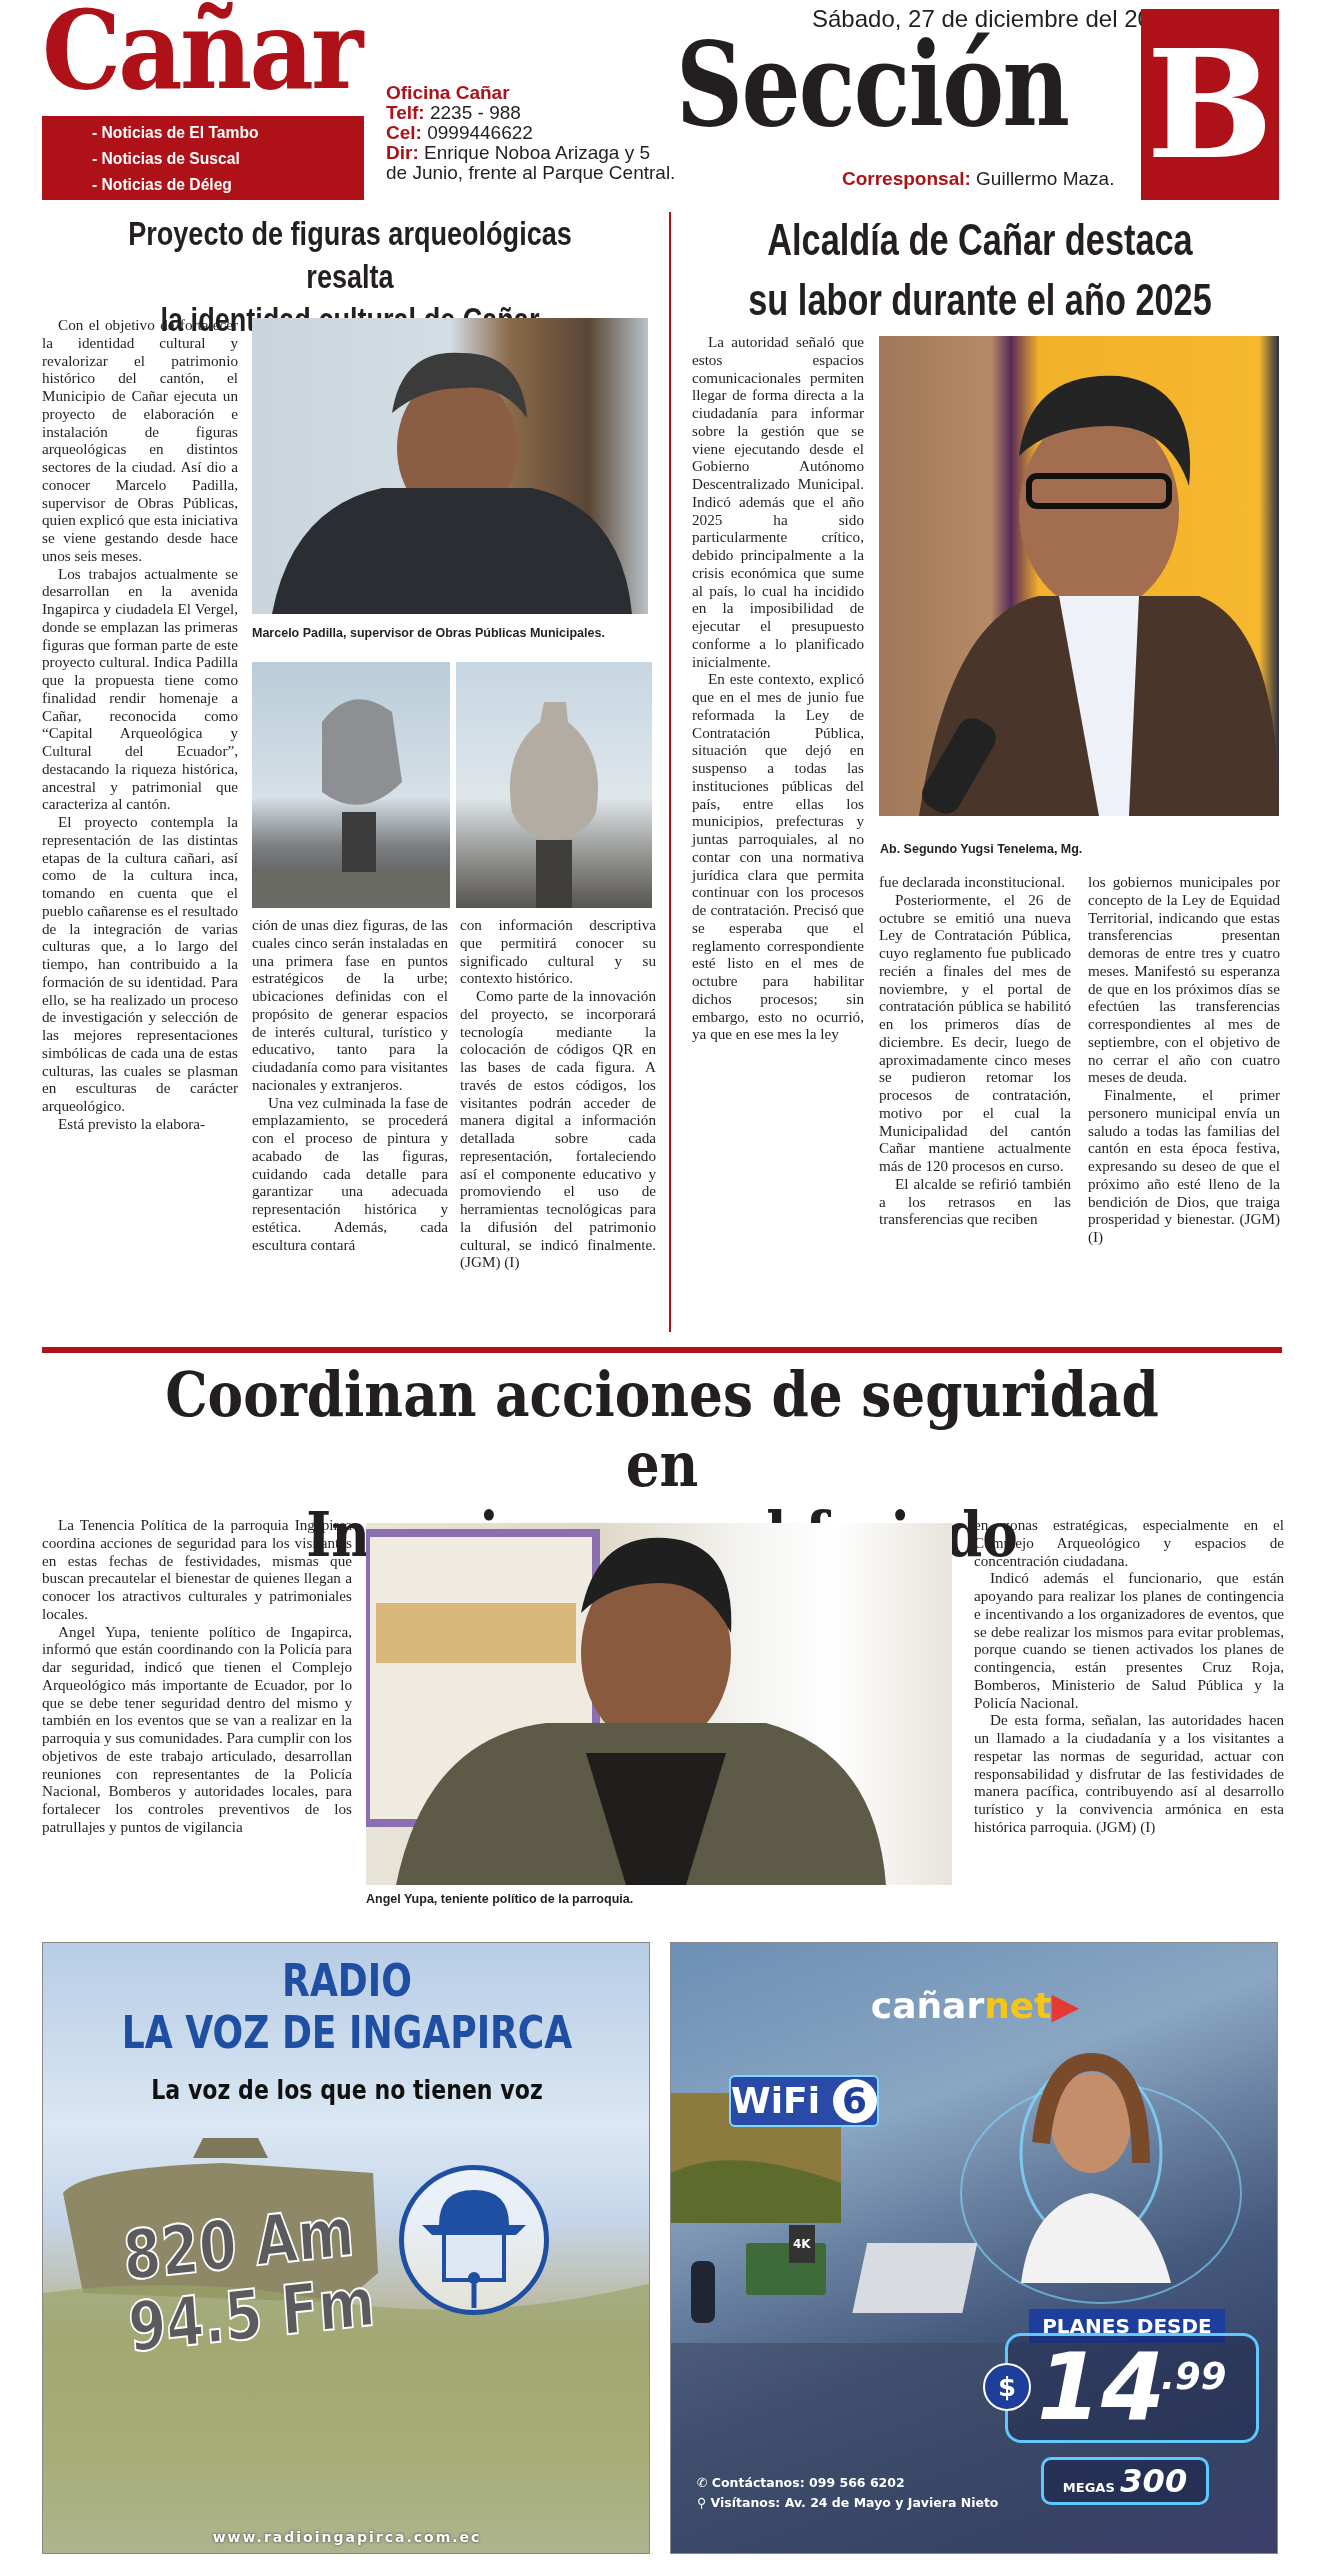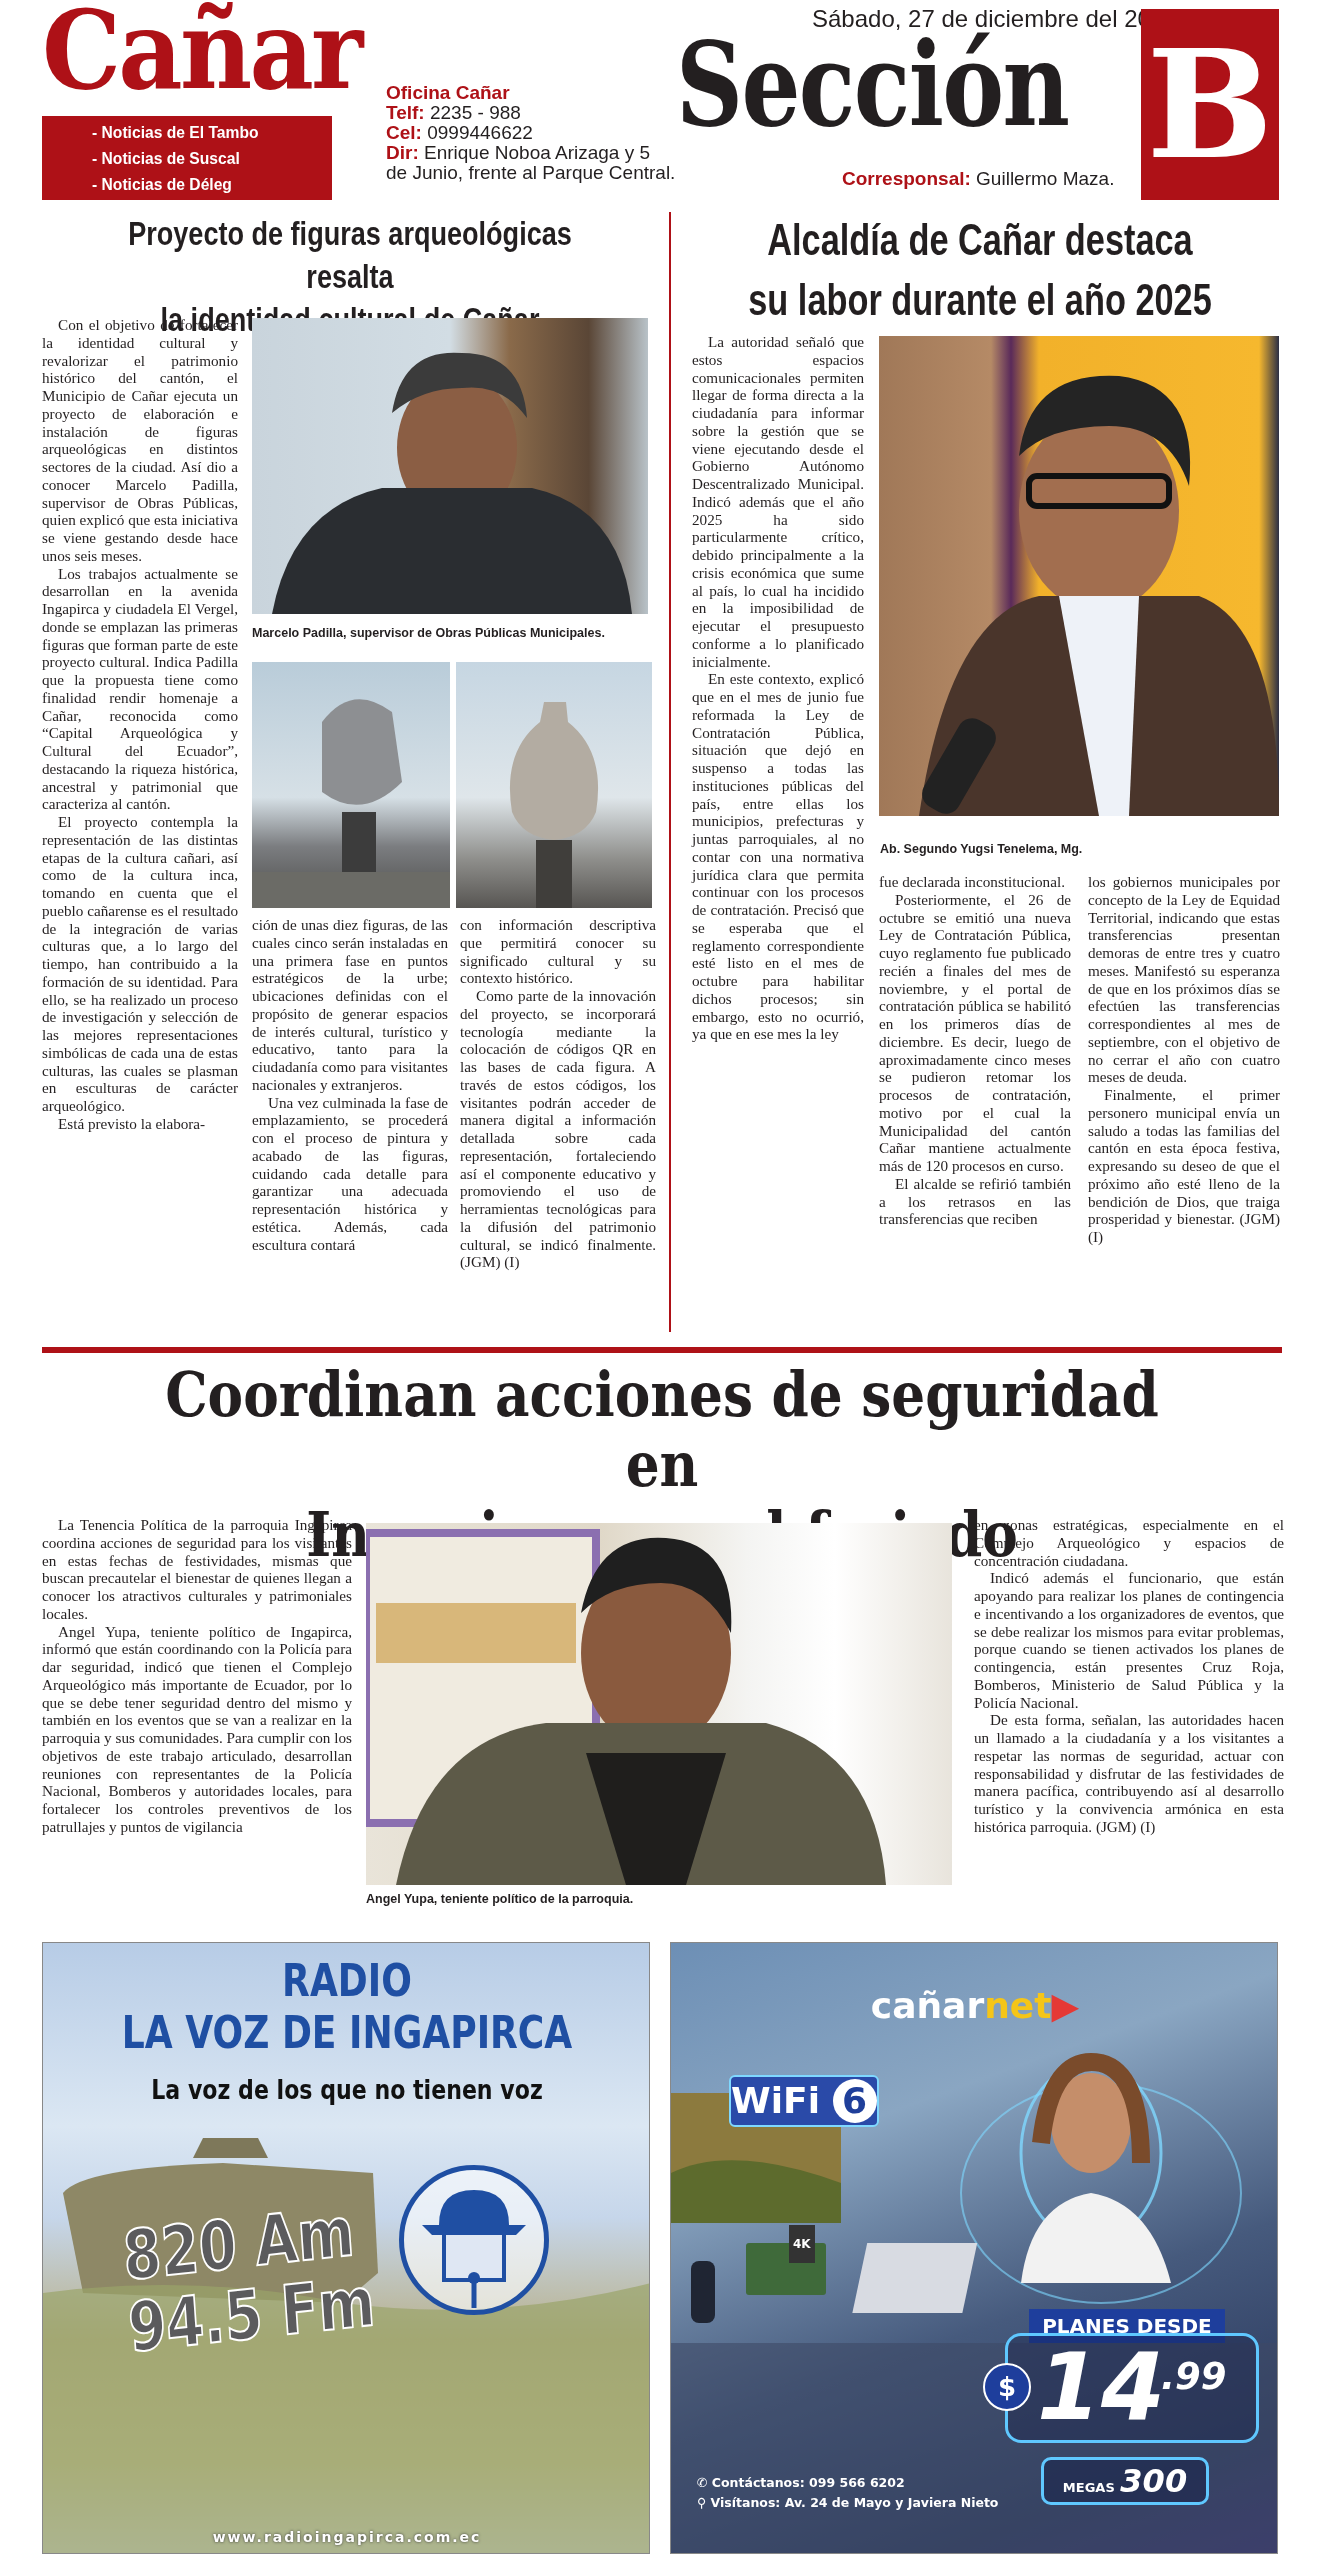--- a/index.html
+++ b/index.html
@@ -1,20 +1,20 @@
 <!DOCTYPE html>
 <html><head>
 <meta charset="utf-8">
 <style>
 *{box-sizing:border-box;margin:0;padding:0}
 body{width:1327px;height:2560px;background:#fff;position:relative;overflow:hidden;font-family:"Liberation Serif",serif;color:#231f20}
 .abs{position:absolute}
 
 .logo{left:42px;top:-4px;font-family:"DejaVu Serif",serif;font-weight:bold;font-size:108px;color:#ae1117;letter-spacing:-3px;transform:scaleX(.92);transform-origin:left top;line-height:1}
-.subnav{left:42px;top:116px;width:290px;height:84px;background:#ae1117;padding:4px 0 12px 50px}
+.subnav{left:42px;top:116px;width:322px;height:84px;background:#ae1117;padding:4px 0 12px 50px}
 .subnav div{color:#fff;font-family:"Liberation Sans",sans-serif;font-weight:bold;font-size:17px;line-height:26px;transform:scaleX(.92);transform-origin:left}
 .office{left:386px;top:83px;font-family:"Liberation Sans",sans-serif;font-size:19px;line-height:20px;color:#231f20}
 .office .lbl{color:#ae1117;font-weight:bold}
 .date{left:812px;top:5px;font-family:"Liberation Sans",sans-serif;font-size:24px}
 .seccion{left:676px;top:26px;font-family:"DejaVu Serif",serif;font-weight:bold;font-size:116px;line-height:1;letter-spacing:-2px;transform:scaleX(.8);transform-origin:left top}
 .corres{left:842px;top:168px;font-family:"Liberation Sans",sans-serif;font-size:19px}
 .corres .lbl{color:#ae1117;font-weight:bold}
 .bbox{left:1141px;top:9px;width:138px;height:191px;background:#ae1117;color:#fff;font-family:"DejaVu Serif",serif;font-weight:bold;font-size:150px;line-height:191px;text-align:center}
 
 .h1{font-family:"Liberation Sans",sans-serif;font-weight:bold;text-align:center;transform-origin:center top}

